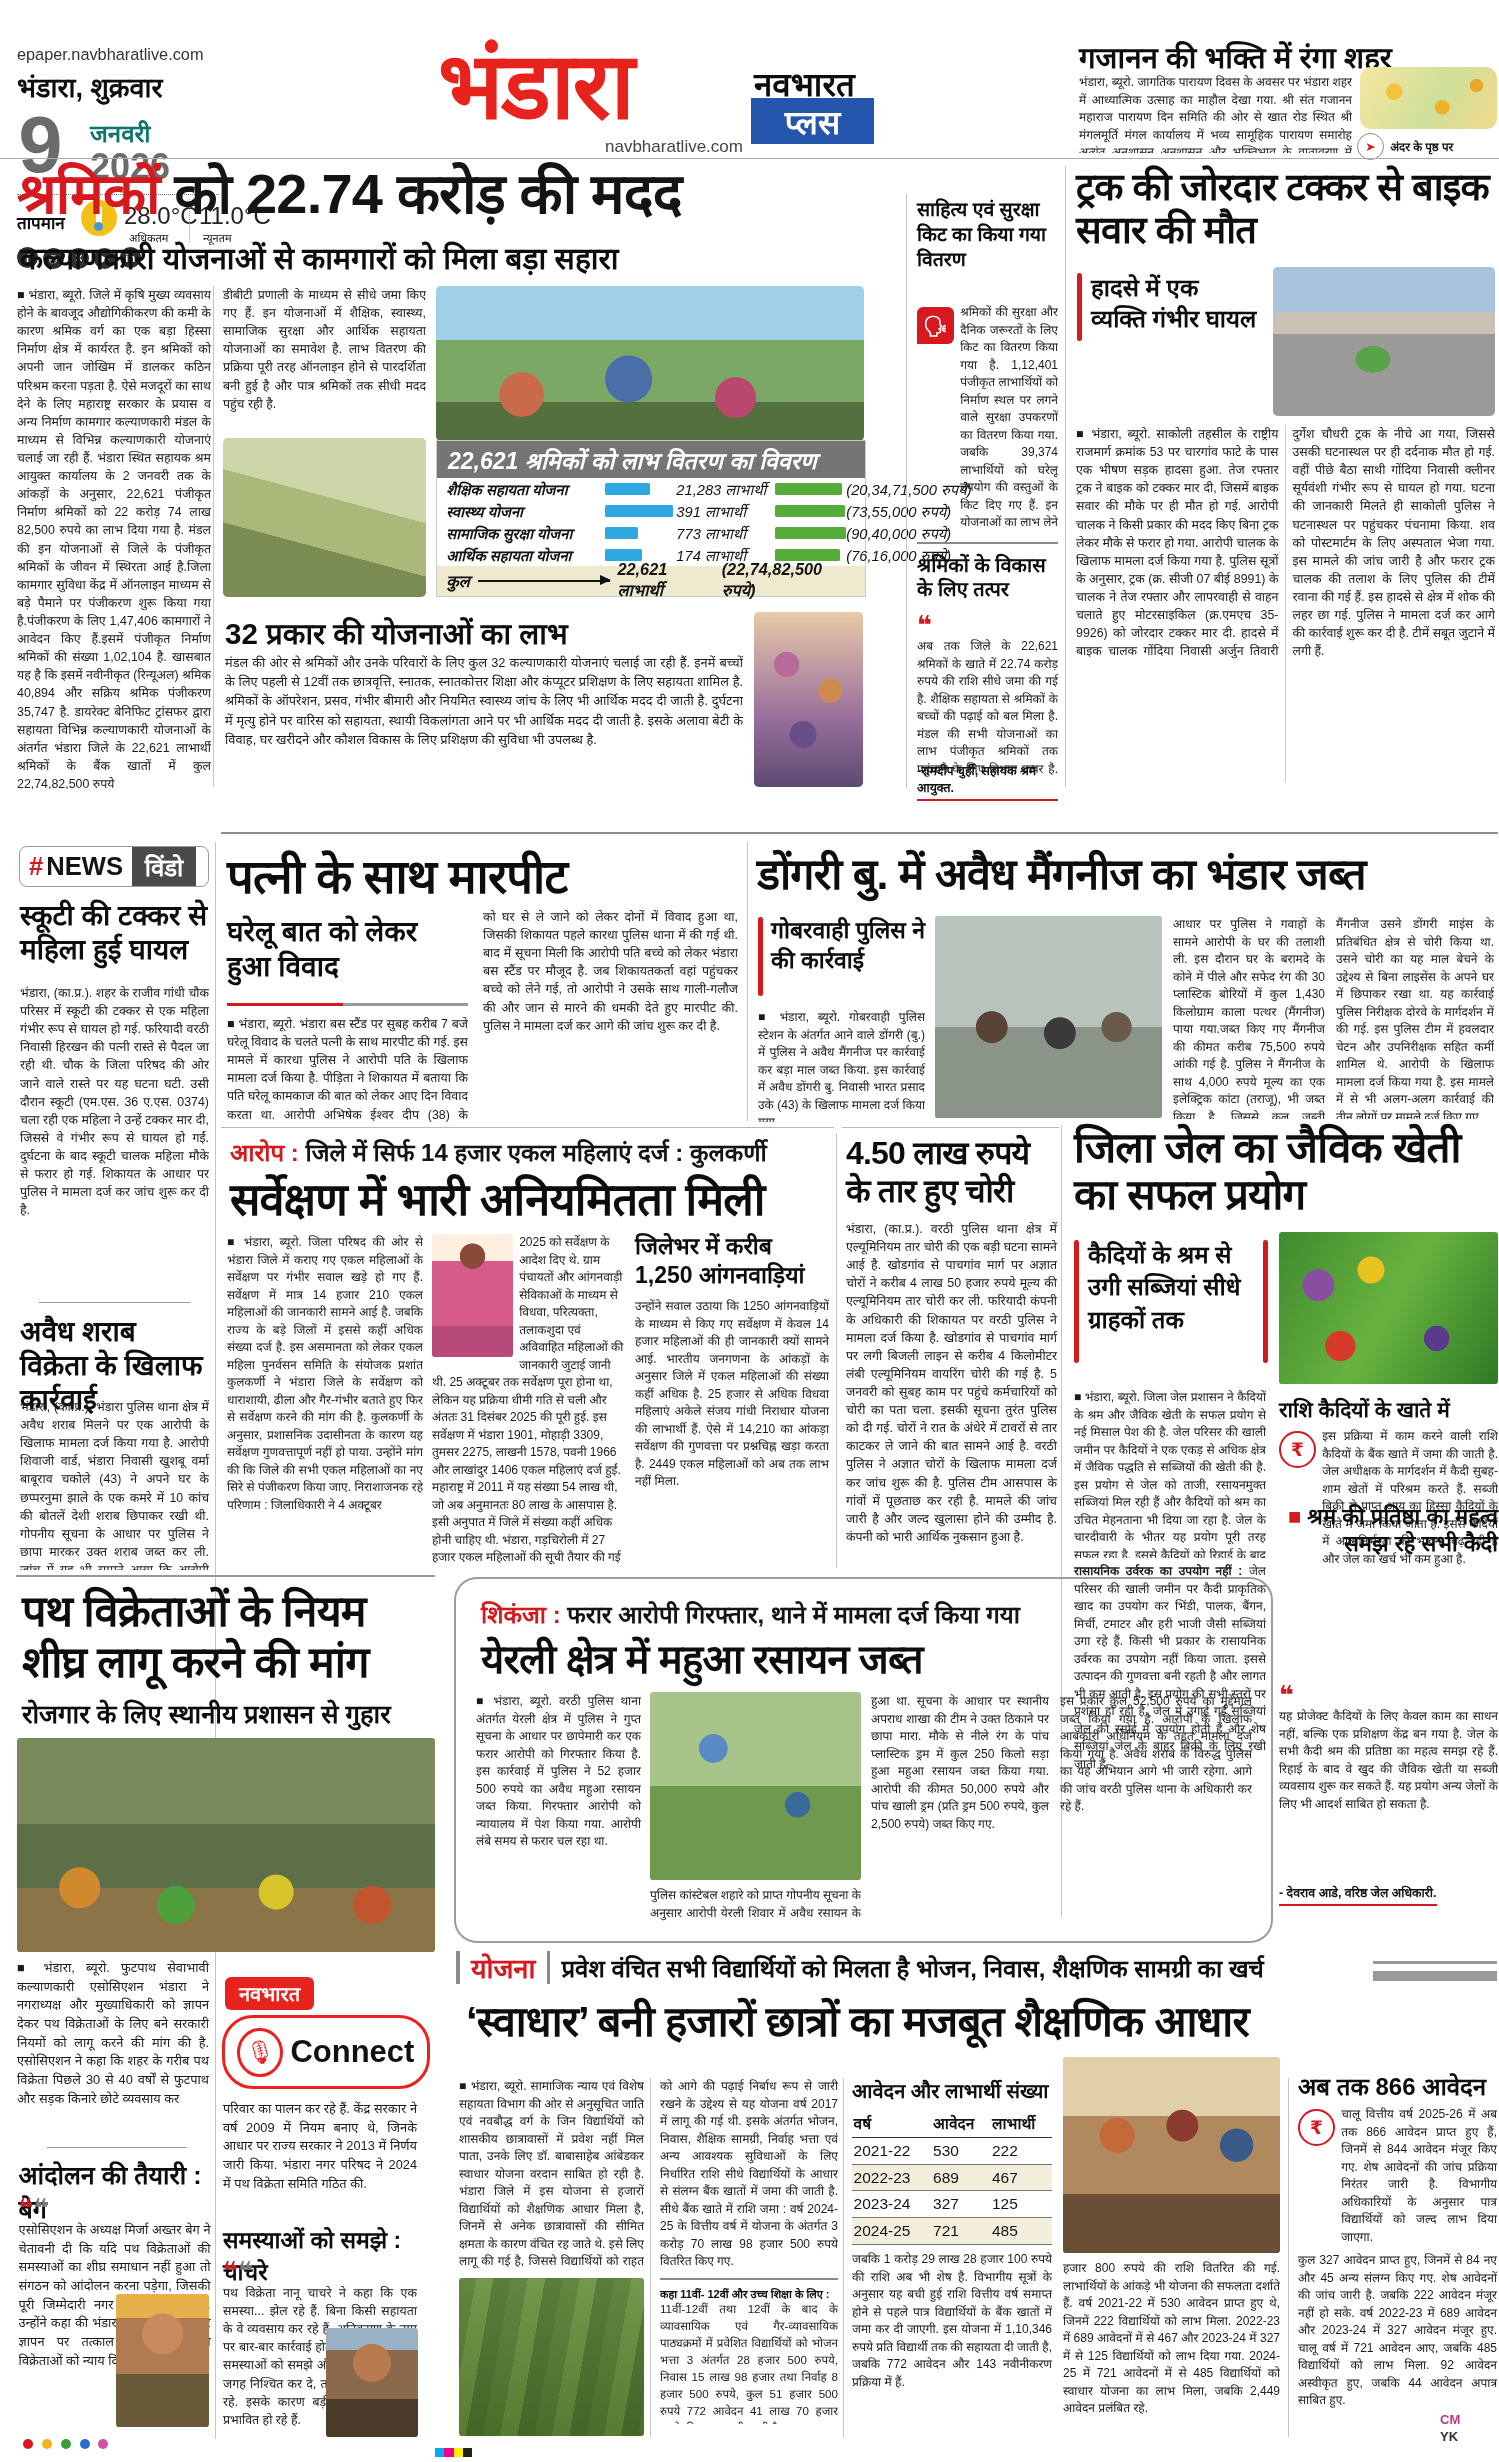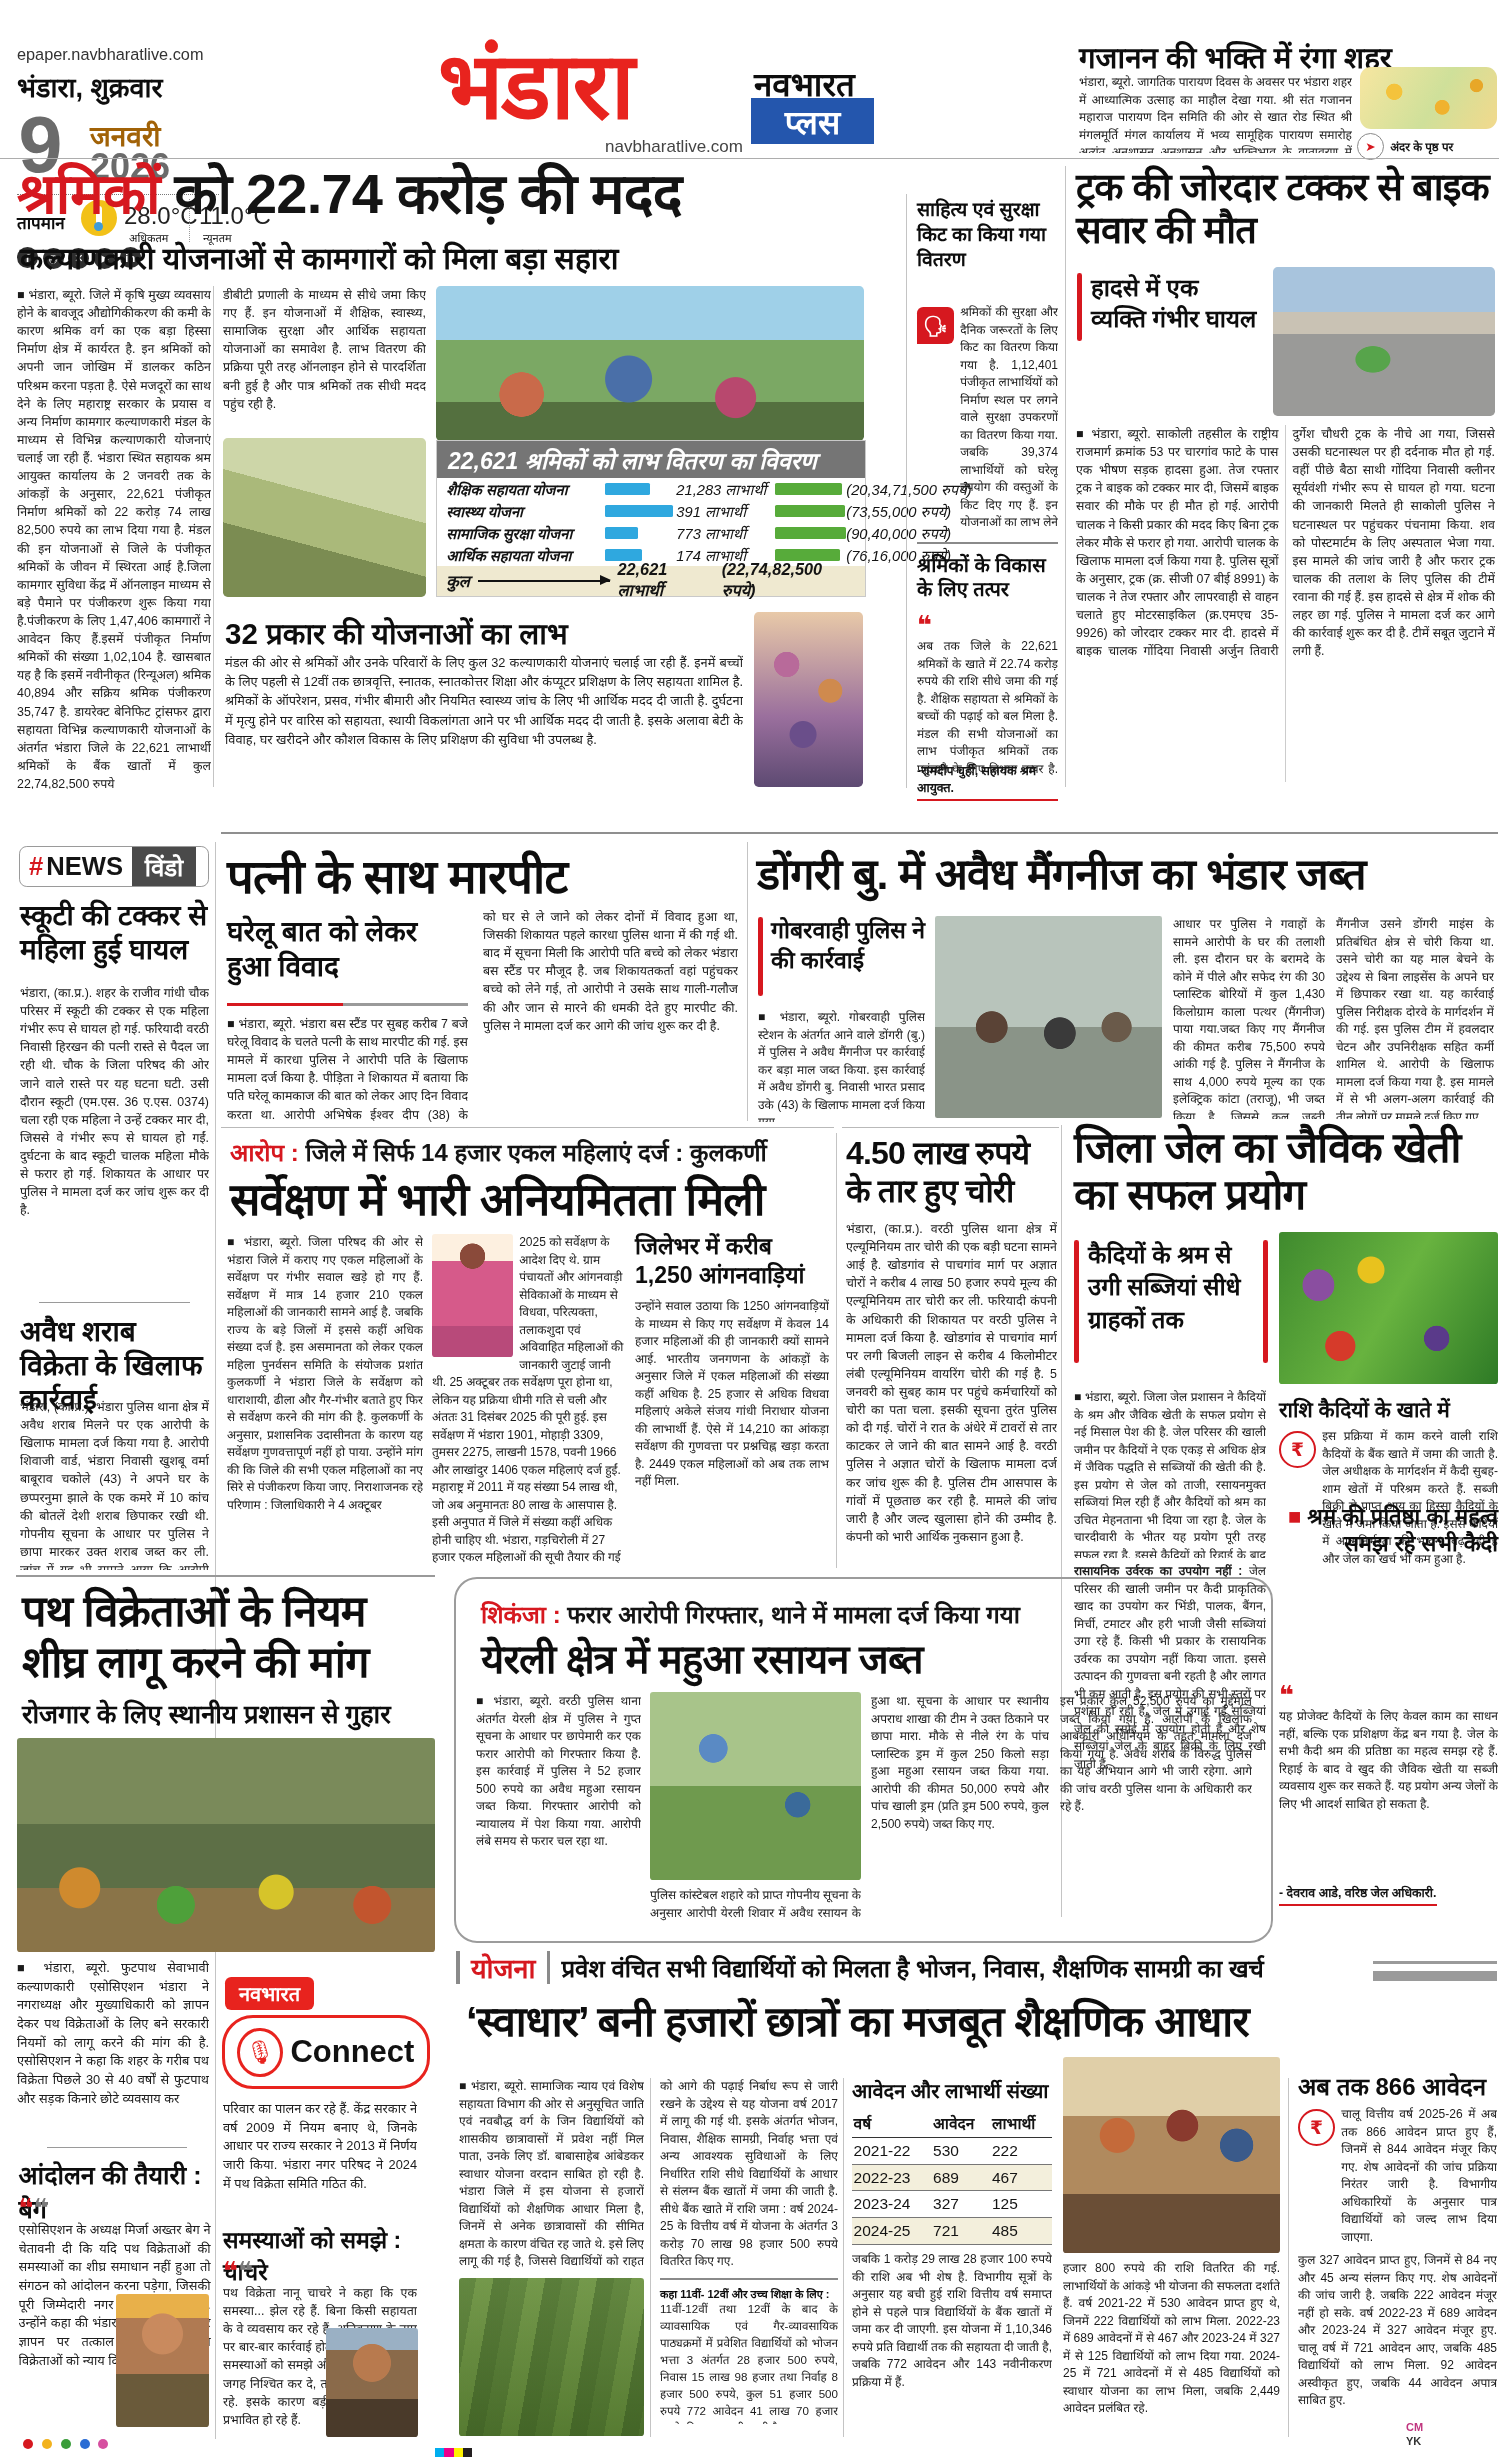--- a/index.html
+++ b/index.html
@@ -60,21 +60,21 @@
   .runin{font-weight:800;}
 </style>
 </head>
 <body>
 
 <div class="page">
 
   <div class="abs" style="left:17px;top:45px;font-size:16.3px;color:#333;">epaper.navbharatlive.com</div>
   <div class="abs hl" style="left:17px;top:68px;font-size:27px;">भंडारा, शुक्रवार</div>
   <div class="abs daybig" style="left:18.6px;top:110px;">9</div>
-  <div class="abs hl" style="left:90px;top:116px;font-size:28px;color:#a16207;">जनवरी</div>
+  <div class="abs hl" style="left:90px;top:116px;font-size:24px;color:#0f766e;">जनवरी</div>
   <div class="abs hl" style="left:90px;top:146px;font-size:36px;color:#6b6b6b;">2026</div>
   <div class="abs" style="left:17px;top:194px;width:202px;border-top:1.6px dotted #777;"></div>
   <div class="abs hl" style="left:17px;top:211px;font-size:17px;">तापमान</div>
   <div class="abs thermo" style="left:81px;top:200px;"></div>
   <div class="abs" style="left:124px;top:202px;font-size:24px;color:#222;">28.0°C</div>
   <div class="abs" style="left:129px;top:230px;font-size:11px;">अधिकतम</div>
   <div class="abs" style="left:189px;top:199px;height:43px;border-left:1.6px dotted #999;"></div>
   <div class="abs" style="left:199px;top:202px;font-size:24px;color:#222;">11.0°C</div>
   <div class="abs" style="left:203px;top:230px;font-size:11px;">न्यूनतम</div>
   <div class="abs" style="left:17px;top:247px;">
@@ -414,19 +414,19 @@
     <span class="dot" style="background:#3a9d3a;"></span>
     <span class="dot" style="background:#2a6cd4;"></span>
     <span class="dot" style="background:#d64fa0;"></span>
   </div>
   <div class="abs" style="left:435px;top:2448px;display:flex;">
     <span style="width:9.3px;height:9.3px;background:#00aeef;display:inline-block;"></span>
     <span style="width:9.3px;height:9.3px;background:#ec008c;display:inline-block;"></span>
     <span style="width:9.3px;height:9.3px;background:#fff200;display:inline-block;"></span>
     <span style="width:9.3px;height:9.3px;background:#231f20;display:inline-block;"></span>
   </div>
-  <div class="abs" style="left:1406px;top:2412px;font-size:11px;font-weight:700;line-height:1.3;margin-top:8px;">
+  <div class="abs" style="left:1440px;top:2412px;font-size:13px;font-weight:700;line-height:1.3;">
     <span style="color:#c0357f;display:block;">CM</span>
     <span style="color:#333;display:block;">YK</span>
   </div>
 
 </div>
 
 
 </body></html>

